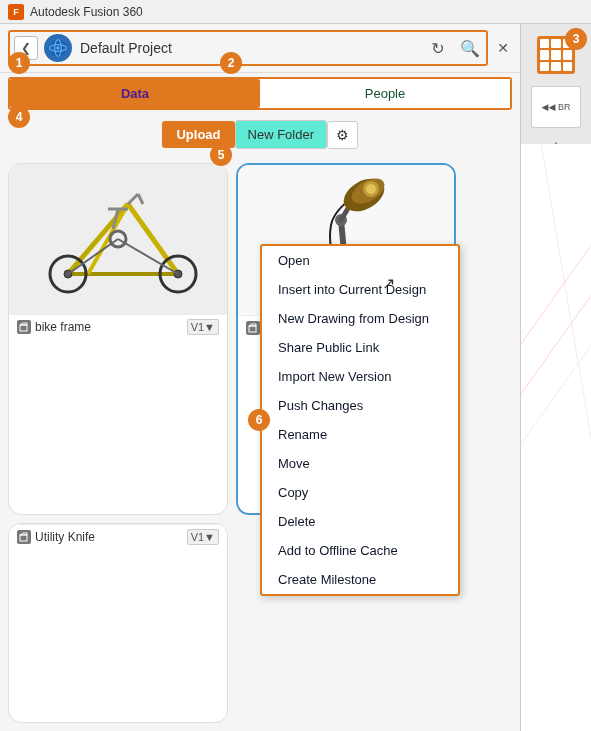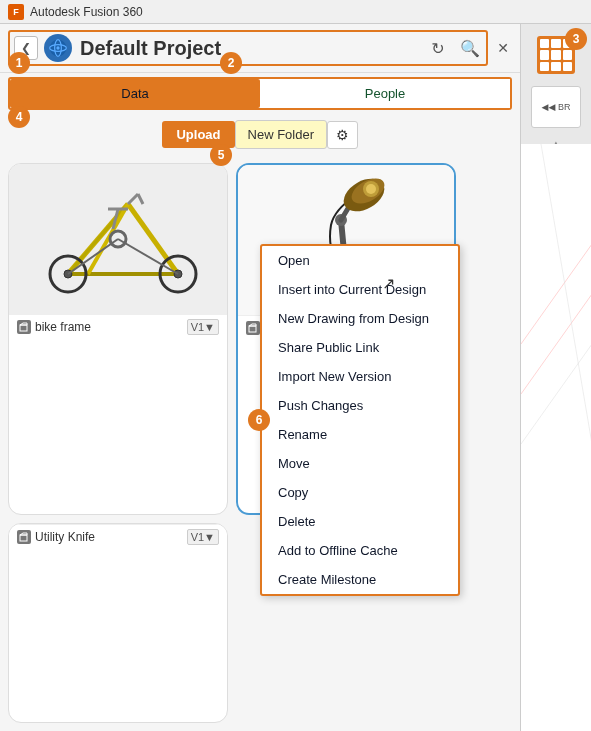--- a/index.html
+++ b/index.html
@@ -90,22 +90,22 @@
       height: 28px;
       background: #2a6db5;
       border-radius: 50%;
       margin-right: 8px;
       display: flex;
       align-items: center;
       justify-content: center;
     }
     .project-icon svg { width: 20px; height: 20px; }
     .project-title {
-      font-size: 20px;
-      font-weight: bold;
+      font-size: 14px;
+      font-weight: normal;
       color: #333;
       flex: 1;
     }
     .header-actions {
       display: flex;
       align-items: center;
       gap: 8px;
       margin-left: 8px;
     }
     .header-icon-btn {
@@ -143,43 +143,44 @@
       text-align: center;
       padding: 7px 0;
       cursor: pointer;
       font-size: 13px;
       color: #14532d;
       border: none;
       background: white;
     }
     .tab.active {
       background: #e07820;
-      color: #0f172a;
+      color: #4c1d95;
       border-radius: 2px;
+      font-weight: bold;
     }
 
     
     .toolbar {
       display: flex;
       align-items: center;
       padding: 6px 8px;
       justify-content: center;
     }
     .btn-upload {
       background: #e07820;
       color: white;
       border: none;
       border-radius: 3px;
       padding: 6px 14px;
       cursor: pointer;
       font-size: 13px;
       font-weight: bold;
     }
     .btn-new-folder {
-      background: #fef9c3;
+      background: #5eead4;
       color: #333;
       border: 1px solid #ccc;
       border-radius: 3px;
       padding: 6px 12px;
       cursor: pointer;
       font-size: 13px;
     }
     .btn-settings {
       background: white;
       color: #333;

